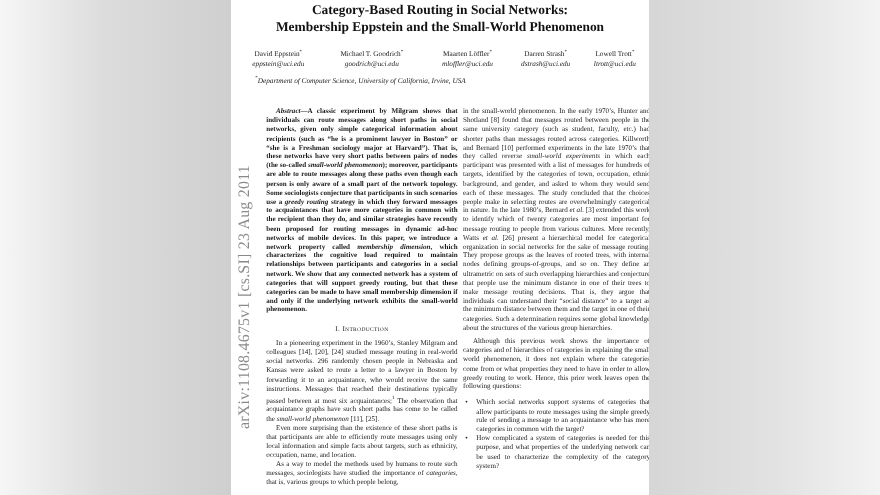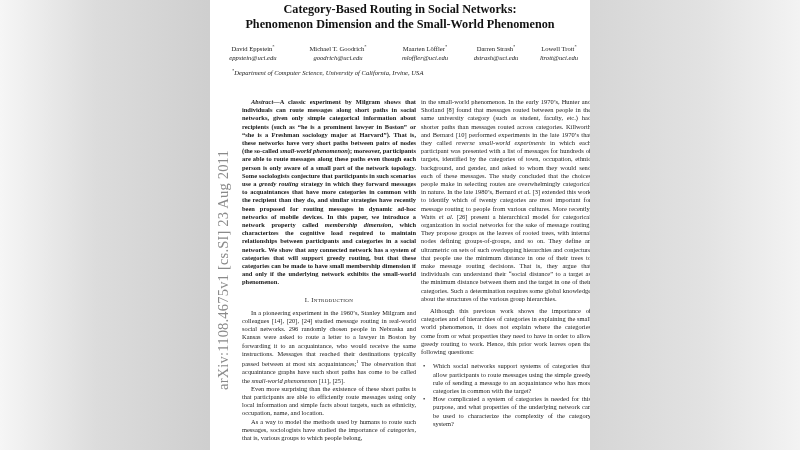--- a/index.html
+++ b/index.html
@@ -51,21 +51,21 @@
     content:"\2022"; position:absolute; left:2px; top:0;
   }
 </style>
 </head>
 <body>
 
 <div class="page">
 
   <div class="title">
     <div>Category-Based Routing in Social Networks:</div>
-    <div>Phenomenon Dimension and the Small-World Phenomenon</div>
+    <div>Membership Eppstein and the Small-World Phenomenon</div>
   </div>
 
   <div class="authors">
     <div class="author" style="left:12px;width:62px;">
       <div><span>David Eppstein</span><sup>*</sup></div>
       <div class="email">eppstein@uci.edu</div>
     </div>
     <div class="author" style="left:88px;width:80px;">
       <div><span>Michael T. Goodrich</span><sup>*</sup></div>
       <div class="email">goodrich@uci.edu</div>

